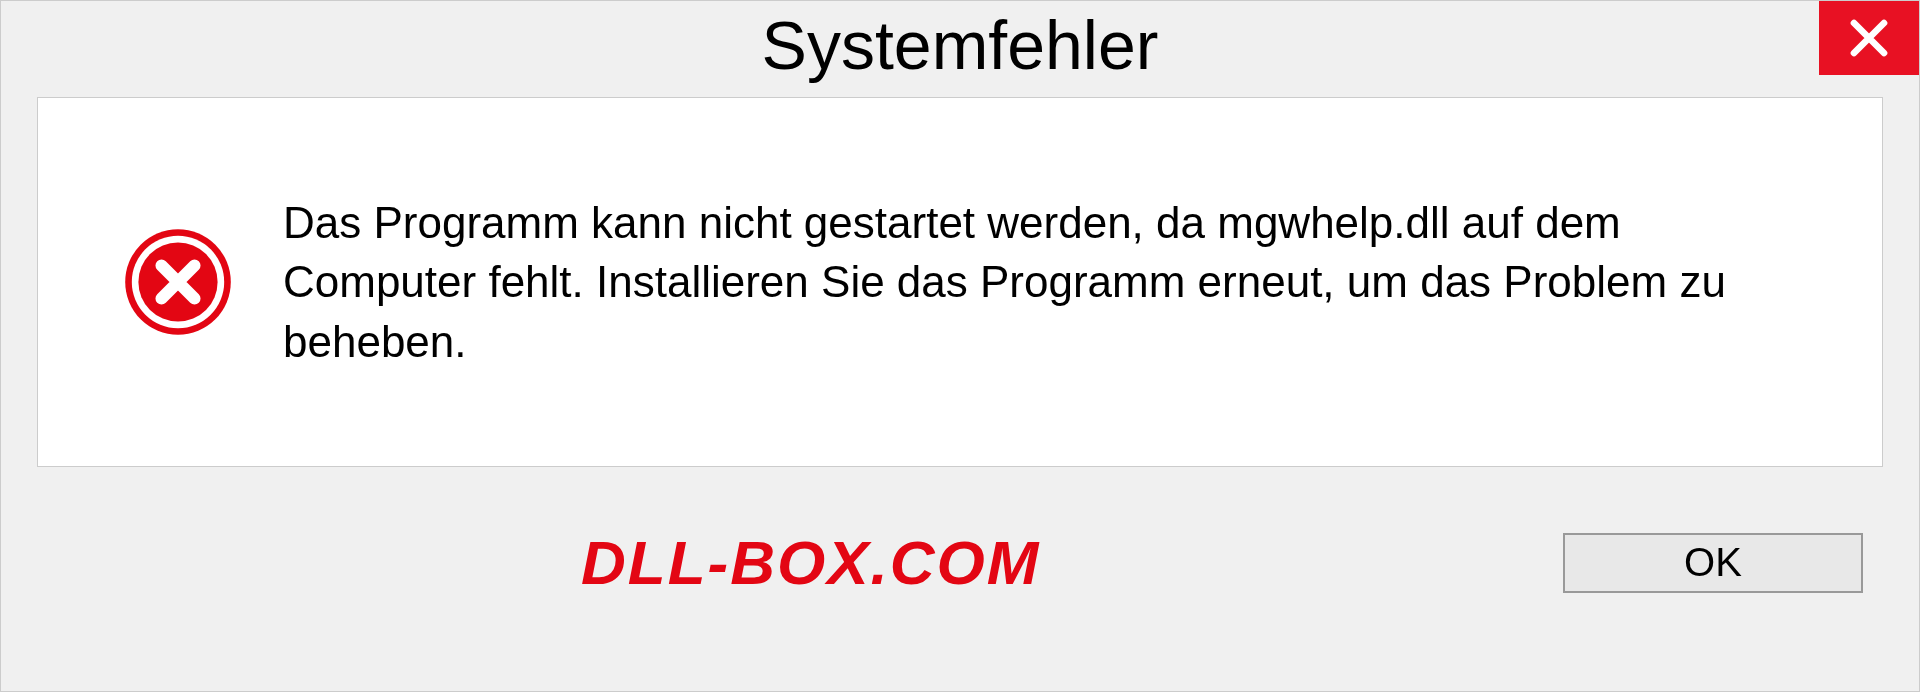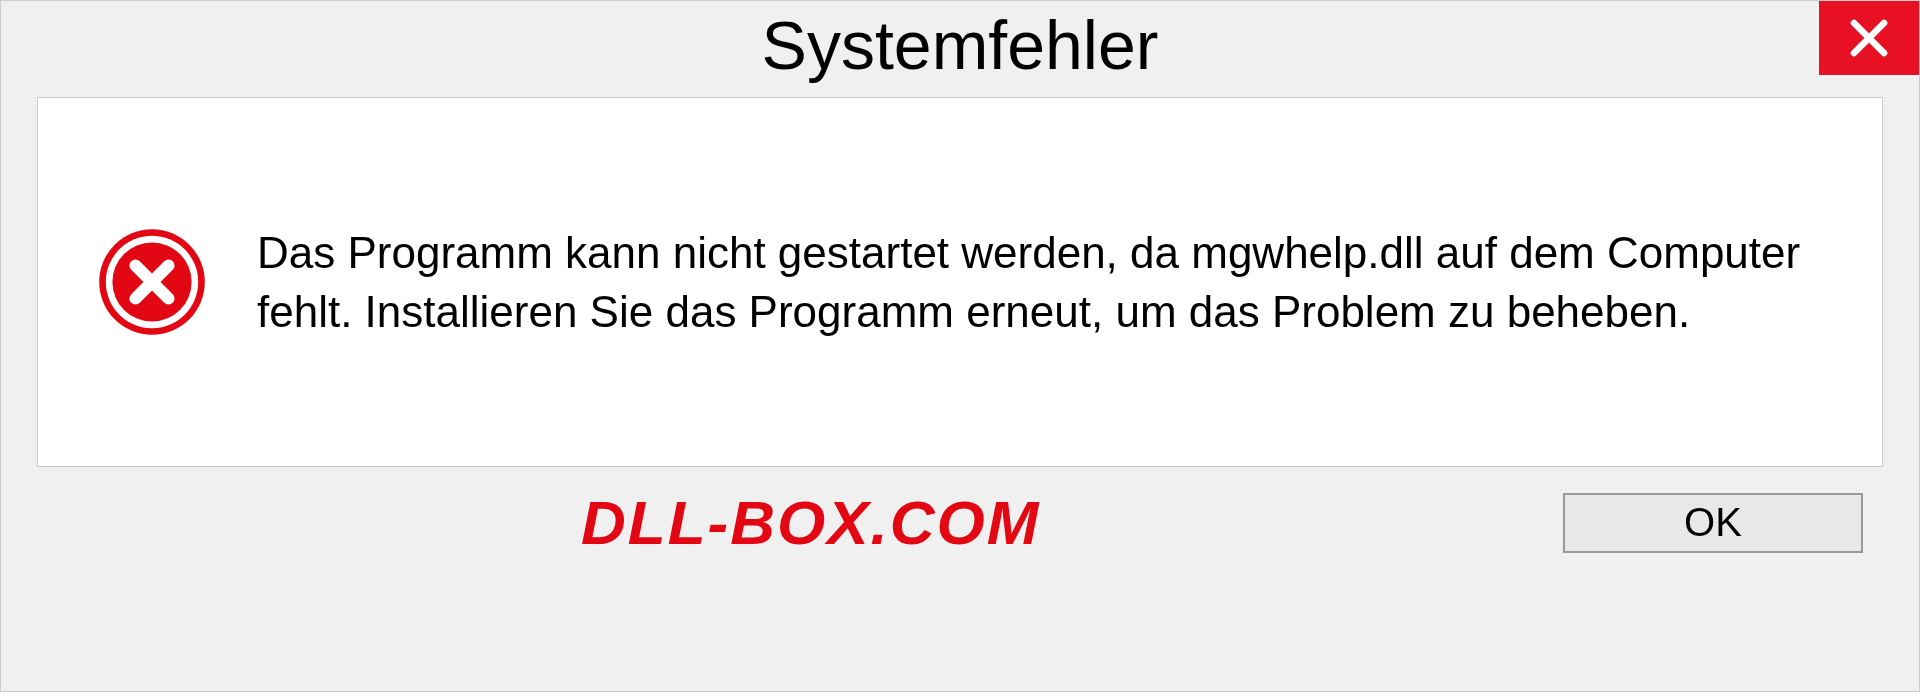--- a/index.html
+++ b/index.html
@@ -44,39 +44,39 @@
       width: 40px;
       height: 40px;
     }
     .content-box {
       margin: 8px 36px 0 36px;
       background: #ffffff;
       border: 1px solid #ccc;
       height: 370px;
       display: flex;
       align-items: center;
-      padding: 0 59px;
+      padding: 0 85px;
     }
     .error-icon {
       width: 110px;
       height: 110px;
       flex-shrink: 0;
       margin-right: 50px;
     }
     .error-message {
       font-size: 44px;
       line-height: 1.35;
       color: #000;
       font-weight: 400;
     }
     .footer {
       display: flex;
       align-items: center;
       justify-content: space-between;
-      padding: 20px 56px 0 0;
+      padding: 60px 56px 0 0;
     }
     .watermark {
       font-size: 62px;
       font-weight: 900;
       color: #e30613;
       font-style: italic;
       letter-spacing: 2px;
       margin-left: 580px;
       font-family: Arial, sans-serif;
     }

